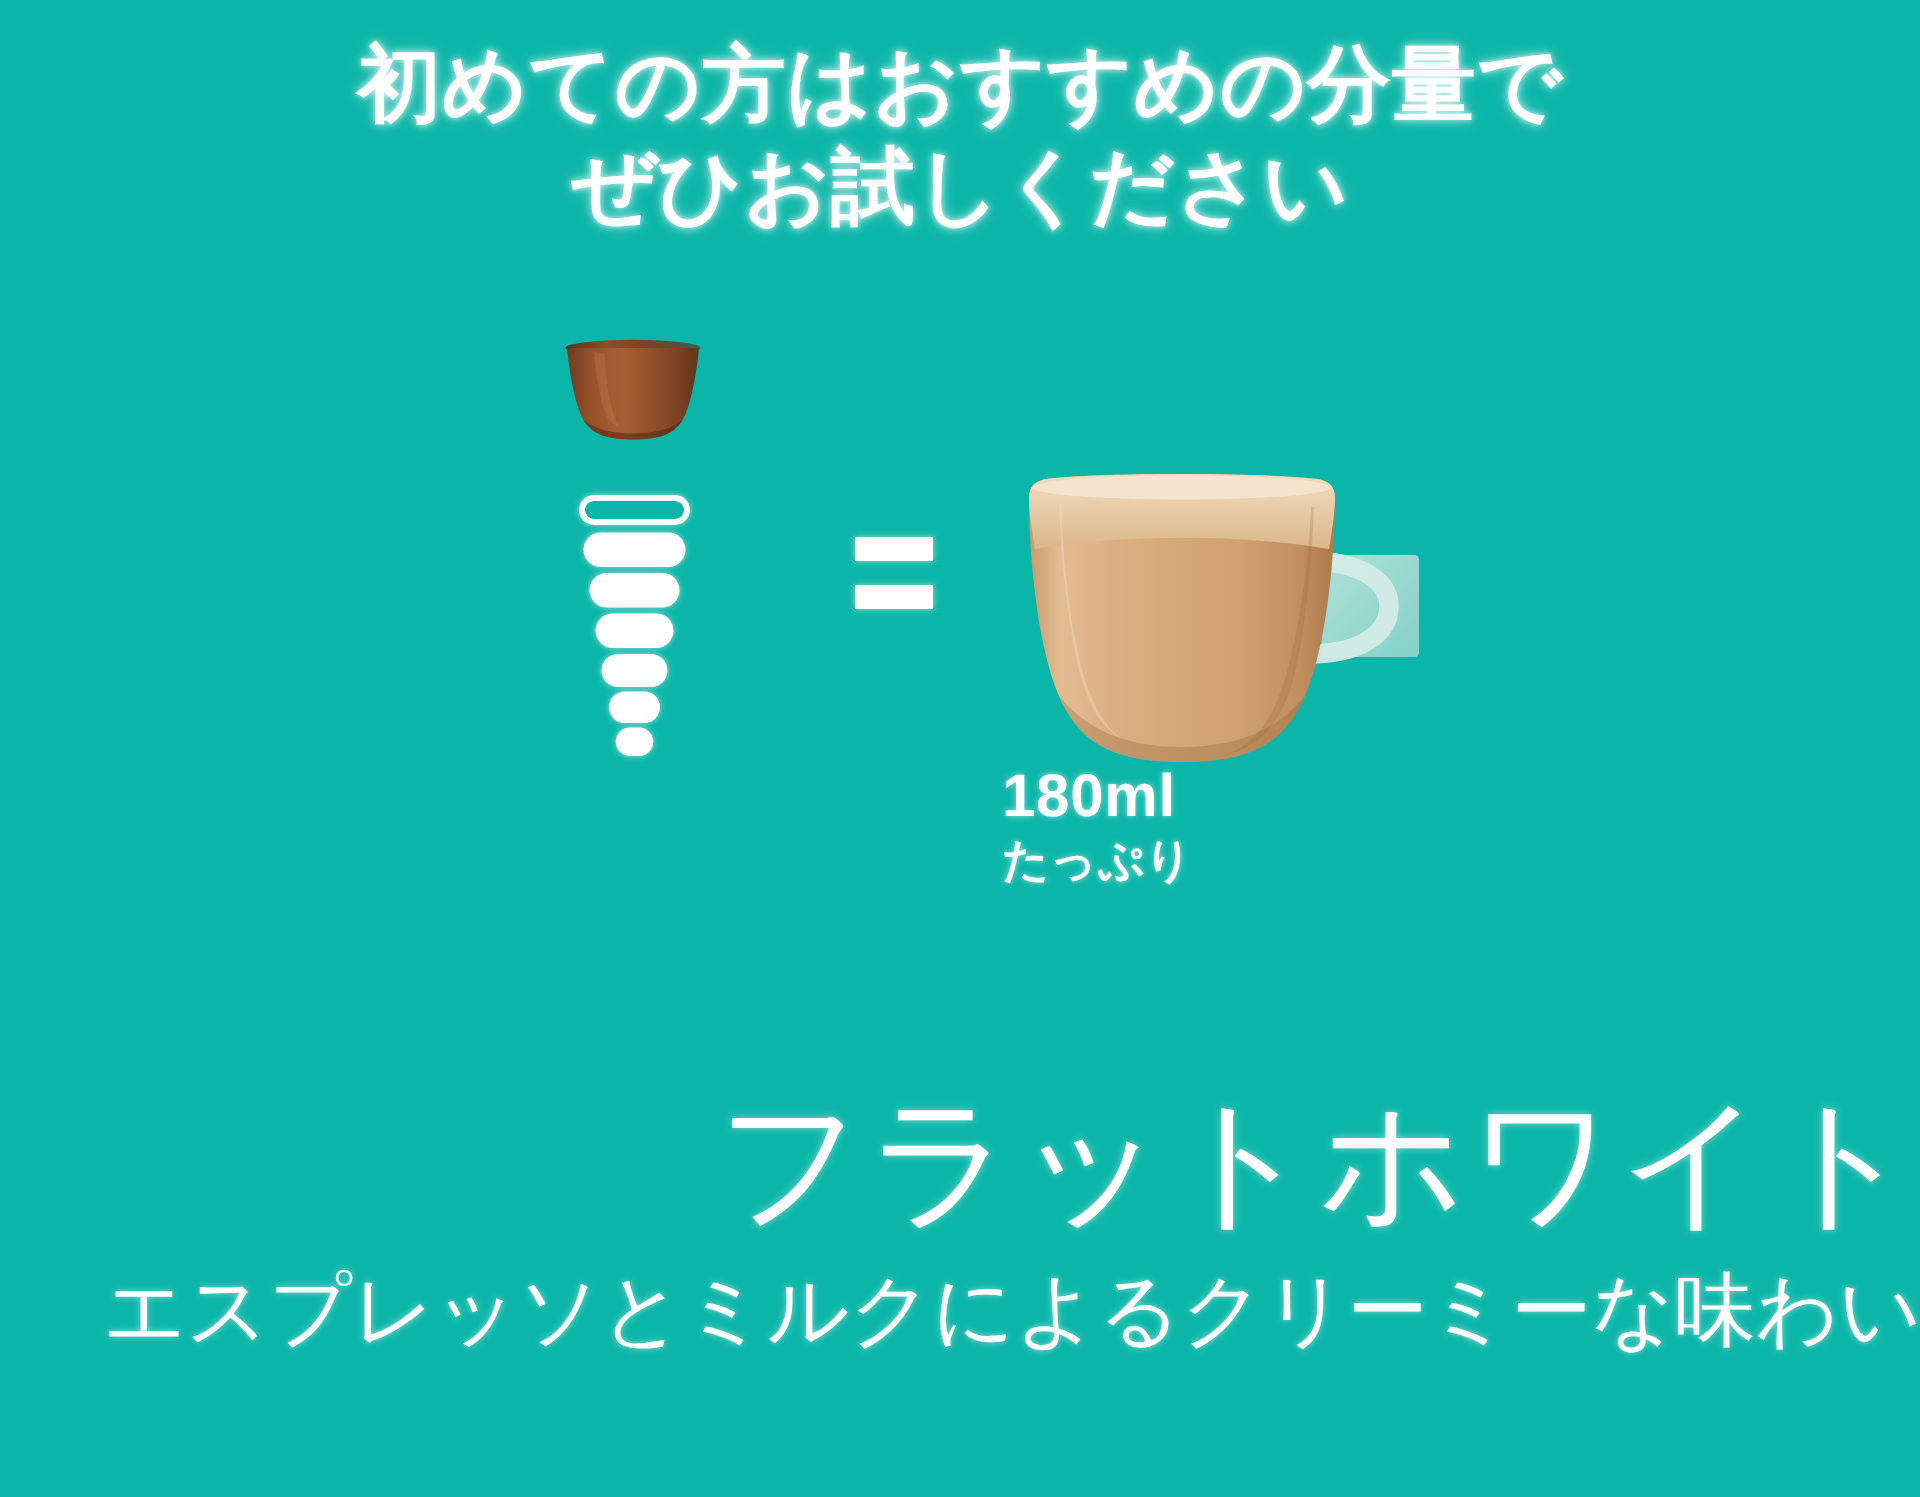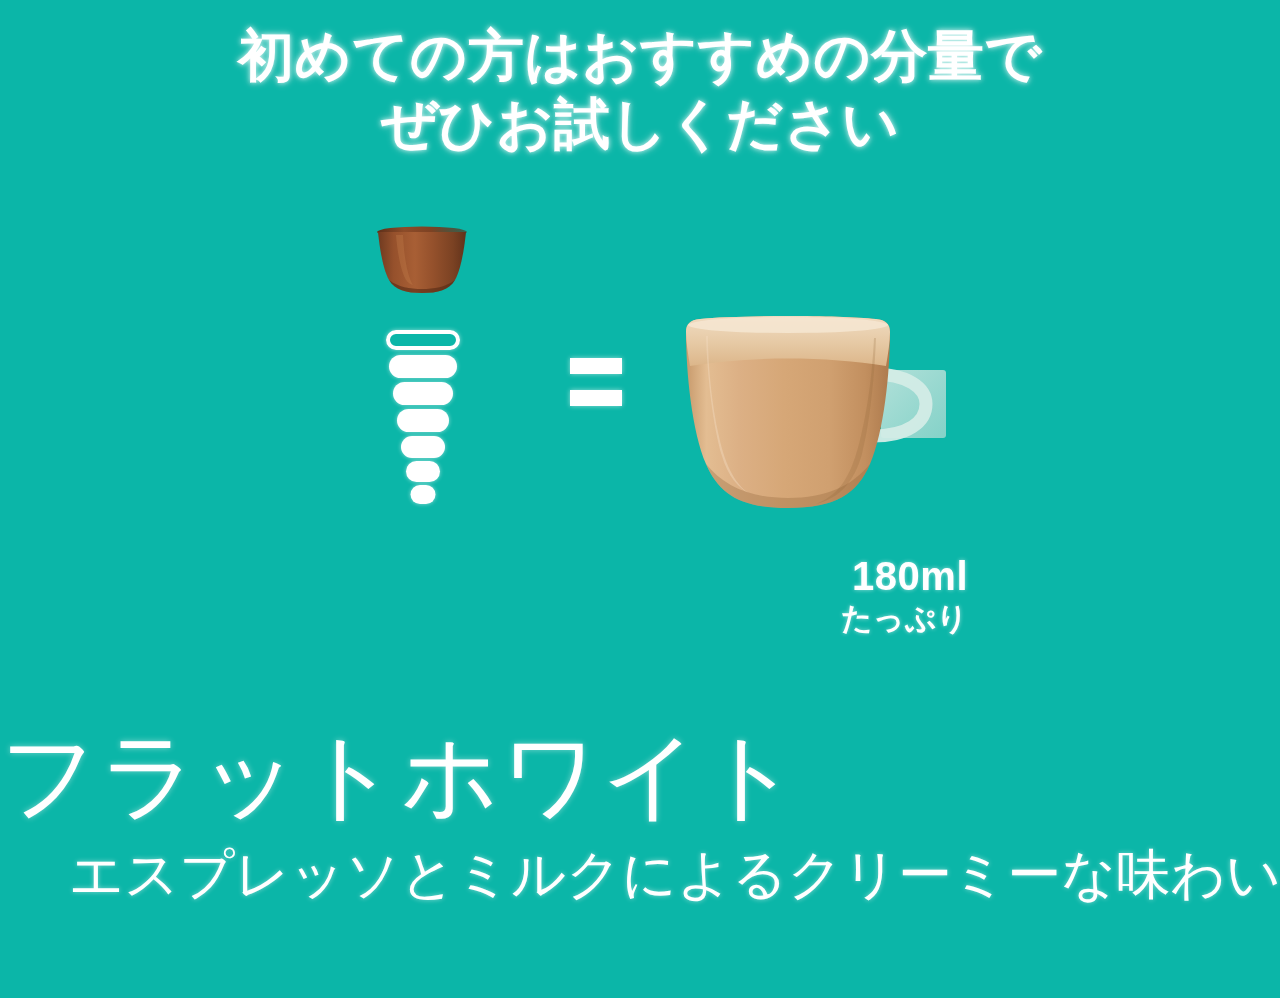--- a/index.html
+++ b/index.html
@@ -114,23 +114,23 @@
     color: #ffffff;
     font-weight: bold;
     font-size: 31px;
     line-height: 1.15;
     text-shadow: 0 0 4px rgba(255,255,255,0.55);
   }
 
   .cap-right {
     position: absolute;
     left: 668px;
-    top: 553px;
+    top: 508px;
     width: 300px;
-    text-align: right;
+    text-align: left;
     color: #ffffff;
     font-weight: bold;
     text-shadow: 0 0 4px rgba(255,255,255,0.55);
   }
   .cap-right .volume {
     display: block;
     font-size: 40px;
     line-height: 1.18;
     letter-spacing: 0.5px;
   }
@@ -144,21 +144,21 @@
     font-size: 31px;
     line-height: 1.22;
   }
 
   
   .product-name {
     position: absolute;
     left: 0;
     top: 726px;
     width: 1280px;
-    text-align: left;
+    text-align: right;
     color: #ffffff;
     font-size: 96px;
     font-weight: 300;
     line-height: 1.05;
     letter-spacing: 2px;
     text-shadow: 0 0 6px rgba(255,255,255,0.45);
   }
 
   .tagline {
     position: absolute;

